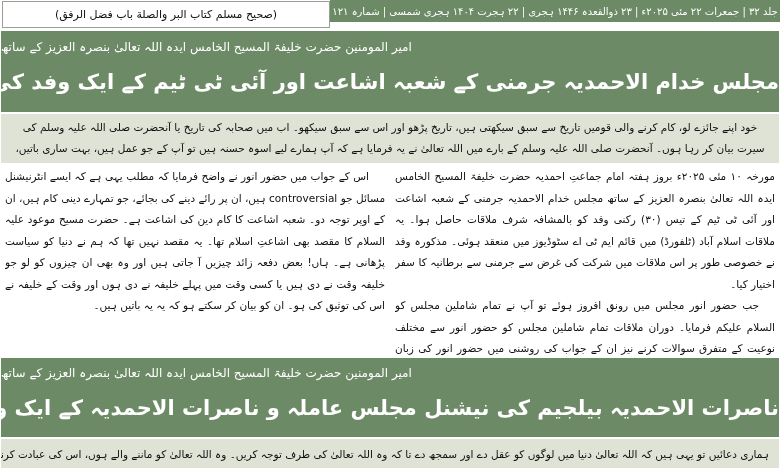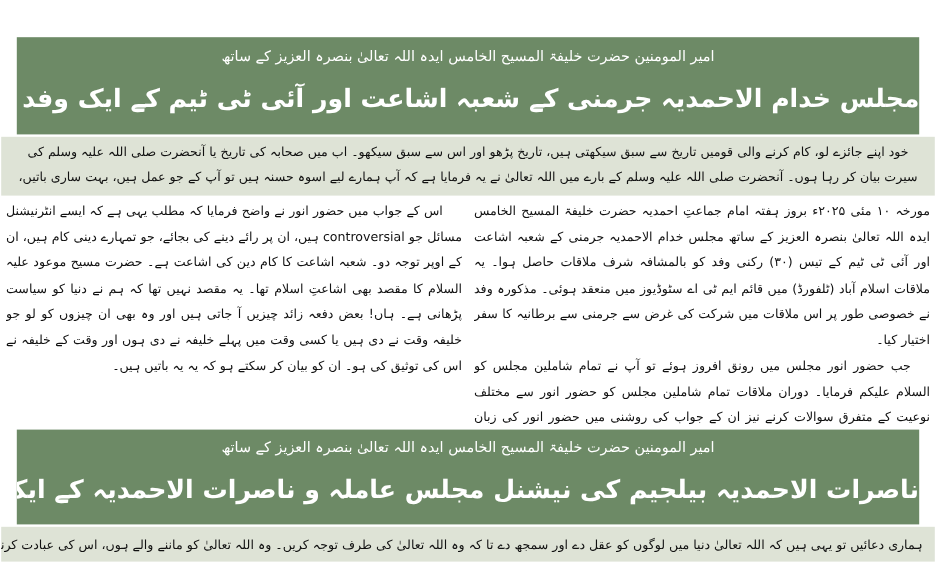--- a/index.html
+++ b/index.html
@@ -26,22 +26,22 @@
   }
   .reference-box{
     position:absolute;left:2px;top:1px;width:328px;height:27px;
     background:#fff;border:1px solid var(--border);
     display:flex;align-items:center;justify-content:center;
     font-size:11px;white-space:nowrap;overflow:hidden;
   }
 
   
   .banner{
-    background:var(--green);color:#fff;text-align:center;
-    overflow:hidden;margin:0 14px;
+    background:var(--green);color:#fff;text-align:left;
+    overflow:hidden;margin:0 1px;
   }
   .banner1{height:81px;padding-top:5px;}
   .banner2{height:79px;padding-top:4px;margin-top:2px;}
   .kicker{font-size:12px;line-height:22px;white-space:nowrap;overflow:hidden;}
   .headline{font-size:21px;font-weight:bold;line-height:48px;white-space:nowrap;overflow:hidden;}
 
   
   .quote-box{
     background:var(--light);margin:2px 1px 0 1px;height:49px;
     padding:3px 12px;font-size:10.5px;line-height:21px;
@@ -61,20 +61,26 @@
   .col p{margin:0;text-indent:16px;}
   .col p.no-indent{text-indent:0;}
   .col p.bold{font-weight:bold;}
 </style>
 </head>
 <body>
 
 <div class="page">
 
   <div class="masthead">
+    <div class="info-bar">
+      <span>جلد ۳۲ | جمعرات ۲۲ مئی ۲۰۲۵ء | ۲۳ ذوالقعدہ ۱۴۴۶ ہجری | ۲۲ ہجرت ۱۴۰۴ ہجری شمسی | شمارہ ۱۲۱</span>
+    </div>
+    <div class="reference-box">
+      <span>(صحیح مسلم کتاب البر والصلة باب فضل الرفق)</span>
+    </div>
   </div>
 
   <div class="banner banner1">
     <div class="kicker">امیر المومنین حضرت خلیفۃ المسیح الخامس ایدہ اللہ تعالیٰ بنصرہ العزیز کے ساتھ</div>
     <div class="headline">مجلس خدام الاحمدیہ جرمنی کے شعبہ اشاعت اور آئی ٹی ٹیم کے ایک وفد کی ملاقات</div>
   </div>
 
   <div class="quote-box">
     <span>خود اپنے جائزے لو، کام کرنے والی قومیں تاریخ سے سبق سیکھتی ہیں، تاریخ پڑھو اور اس سے سبق سیکھو۔ اب میں صحابہ کی تاریخ یا آنحضرت صلی اللہ علیہ وسلم کی سیرت بیان کر رہا ہوں۔ آنحضرت صلی اللہ علیہ وسلم کے بارے میں اللہ تعالیٰ نے یہ فرمایا ہے کہ آپ ہمارے لیے اسوہ حسنہ ہیں تو آپ کے جو عمل ہیں، بہت ساری باتیں، وہ اس لیے ہیں کہ ان کو دیکھو، غور کرو اور ان پر عمل کرو</span>
   </div>

